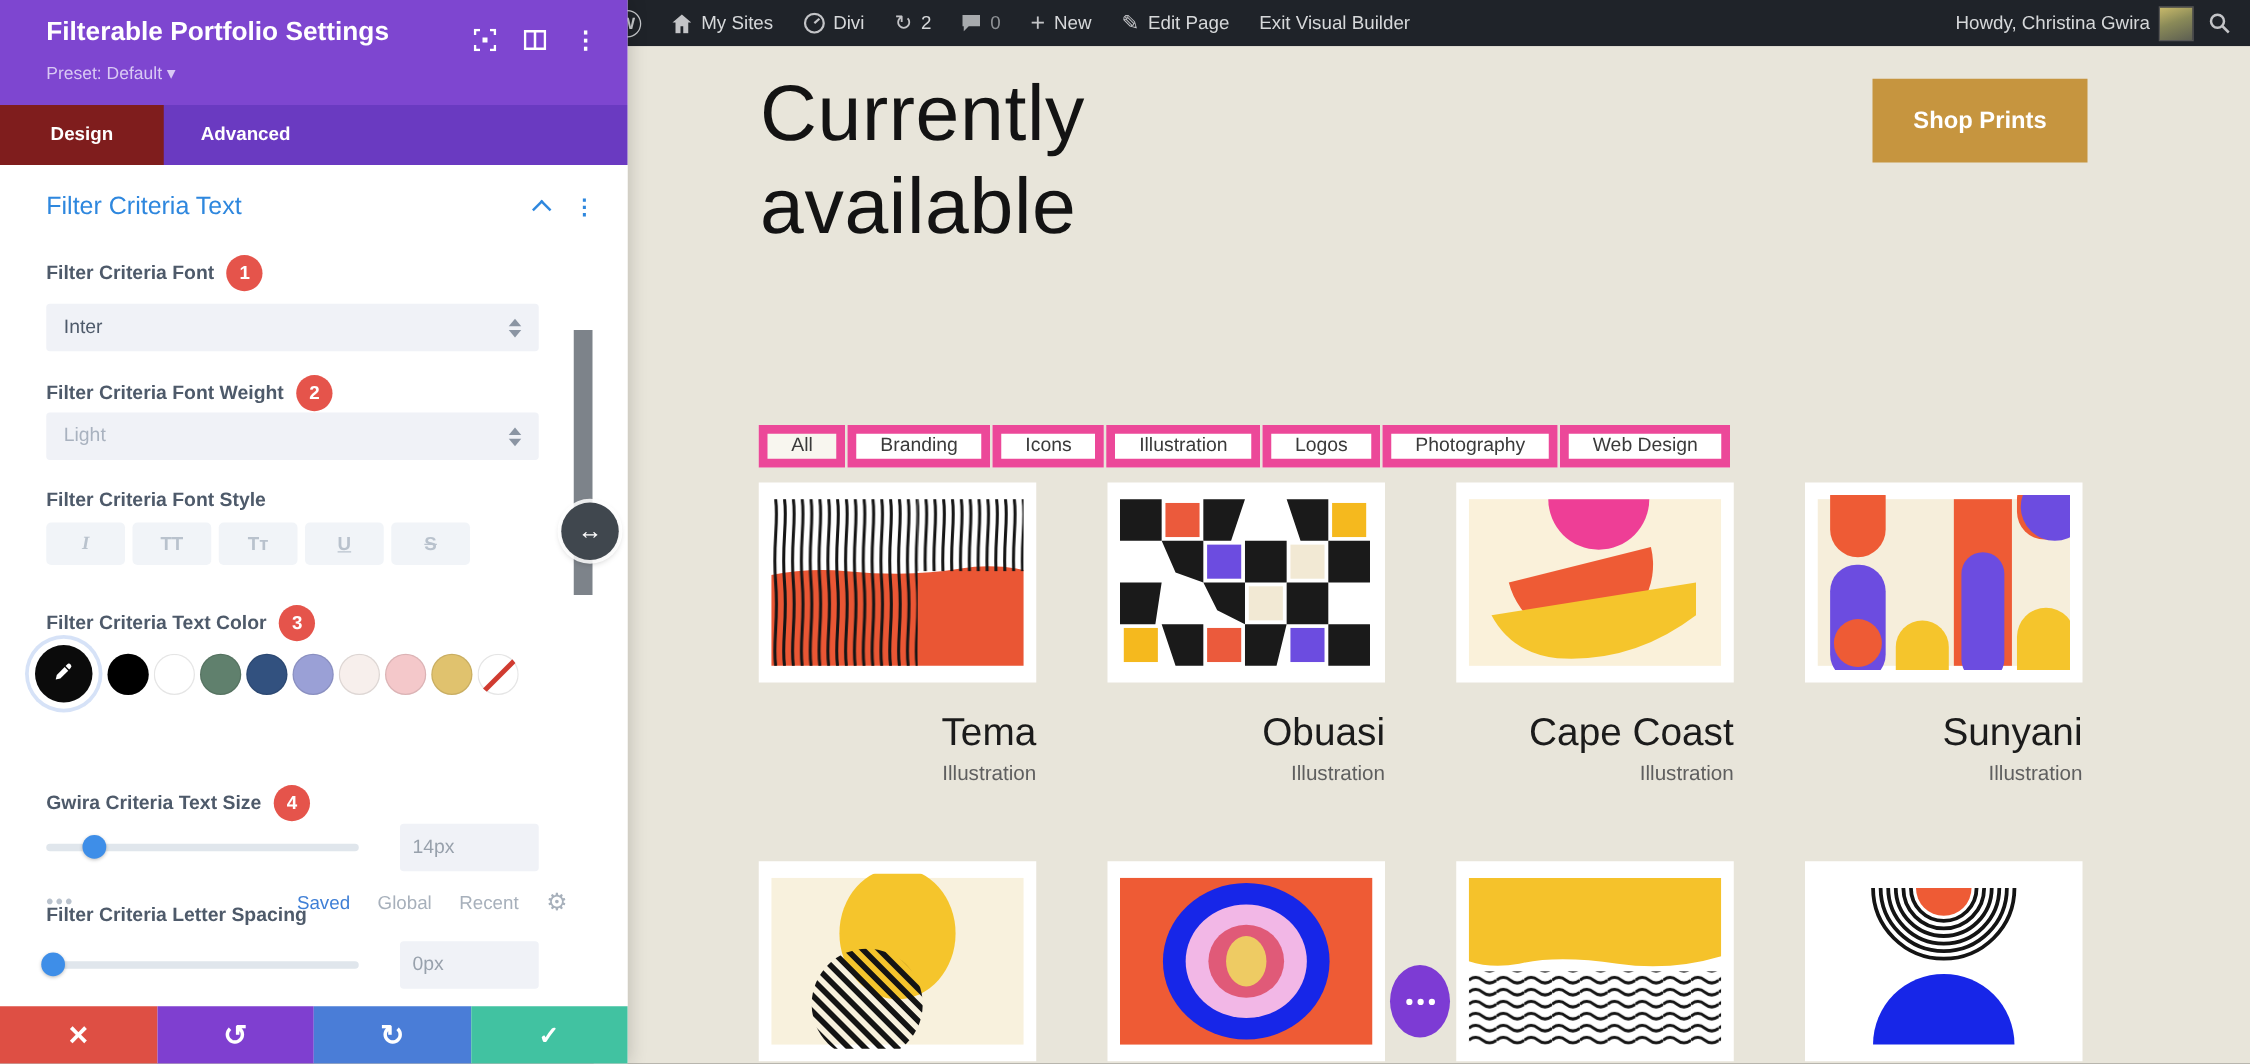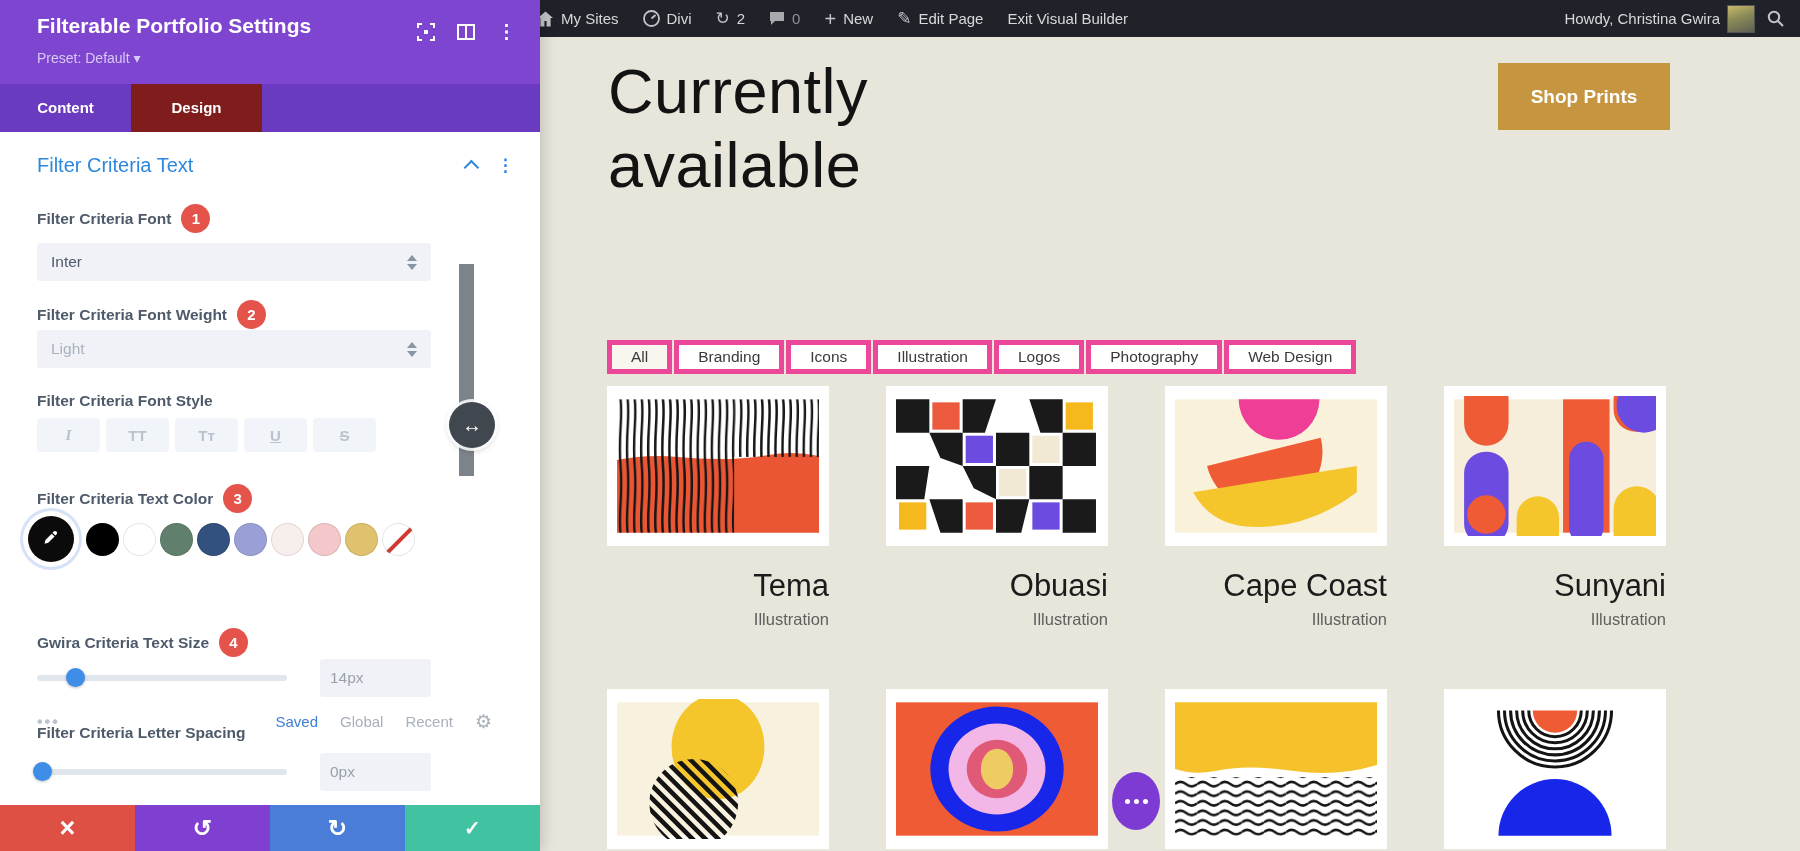--- a/index.html
+++ b/index.html
@@ -1,21 +1,21 @@
 <!DOCTYPE html>
 <html><head>
 <meta charset="utf-8">
 <style>
   * { margin:0; padding:0; box-sizing:border-box; }
   html,body { background:#222; }
   .page{ position:relative; width:1800px; height:851px; overflow:hidden;
          background:#e8e5da; font-family:"Liberation Sans",sans-serif; }
 
   
-  .panel{ position:absolute; left:0; top:0; width:540px; height:851px; background:#fff;
+  .panel{ position:absolute; left:0; top:0; width:502px; height:851px; background:#fff;
           box-shadow:2px 0 14px rgba(0,0,0,.18); z-index:5; }
   .panel-header{ position:absolute; left:0; top:0; width:100%; height:84px; background:#7e46d0; }
   .panel-title{ position:absolute; left:37px; top:14px; color:#fff; font-size:21px; font-weight:bold; }
   .preset{ position:absolute; left:37px; top:50px; color:#d9c9f4; font-size:14px; cursor:pointer; }
   .hdr-icons{ position:absolute; right:24px; top:20px; display:flex; gap:22px; align-items:center; }
   .hdr-icons svg{ display:block; }
   .hdr-kebab{ color:#fff; font-size:19px; font-weight:bold; cursor:pointer; }
   .tabs{ position:absolute; left:0; top:84px; width:100%; height:48px; background:#6a3ac1; display:flex; }
   .tab{ width:131px; height:48px; line-height:48px; text-align:center; color:#fff;
         font-size:15px; font-weight:bold; cursor:pointer; }
@@ -97,21 +97,21 @@
   .avatar{ width:28px; height:28px; border:1px solid #555; background:linear-gradient(160deg,#c8b96a 0%,#8a8a58 45%,#5d5f52 100%); }
   .glyph-ic{ font-size:17px; line-height:1; color:#c3c4c7; }
 
   .content{ position:absolute; left:0; top:37px; width:100%; height:814px; background:#e8e5da; overflow:hidden; }
   .hero-title{ position:absolute; left:133px; top:18px; width:520px; color:#131313;
                font-size:63px; font-weight:300; line-height:1.17; letter-spacing:.5px; }
   .shop-btn{ position:absolute; left:1023px; top:26px; width:172px; height:67px; background:#c6953f;
              border:none; color:#fff; font-size:19px; font-weight:bold; cursor:pointer;
              font-family:"Liberation Sans",sans-serif; }
   .filters{ position:absolute; left:132px; top:303px; display:flex; gap:2px; }
-  .filter-btn{ height:34px; padding:0 19px; background:#fff; border:5px solid #ec4899; color:#3a3a3a;
+  .filter-btn{ height:34px; padding:0 19px; background:#fff; border:7px solid #ec4899; color:#3a3a3a;
                font-size:15.5px; display:flex; align-items:center; cursor:pointer; }
   .filter-btn.active{ background:#f8f6ef; }
 
   .grid-row{ position:absolute; left:132px; display:flex; gap:57px;text-align:right; }
   .row-1{ top:349px; } .row-2{ top:652px; }
   .card{ width:222px; }
   .frame{ width:222px; height:160px; background:#fff; padding:10px; cursor:pointer; }
   .frame svg{ display:block; width:202px; height:140px; }
   .proj-title{ margin-top:22px; font-size:31px; font-weight:400; color:#1b1b1b; cursor:pointer; }
   .proj-cat{ margin-top:6px; font-size:16.5px; color:#5f5f5f; }
@@ -141,22 +141,22 @@
           <svg width="18" height="16" viewBox="0 0 18 16">
               <rect x="1" y="1" width="16" height="14" stroke="#fff" stroke-width="2" fill="none"></rect>
               <line x1="9" y1="1" x2="9" y2="15" stroke="#fff" stroke-width="2"></line>
             </svg>
         </span>
         <span class="hdr-kebab">⋮</span>
       </div>
     </div>
 
     <div class="tabs">
-      <div class="tab">Content</div>
       <div class="tab active">Design</div>
+      <div class="tab">Advanced</div>
     </div>
 
     <div class="panel-body">
       <div class="section-head">
         <div class="section-title">Filter Criteria Text</div>
         <div class="sec-icons">
           <span class="chev-up"></span>
           <span class="sec-kebab">⋮</span>
         </div>
       </div>

